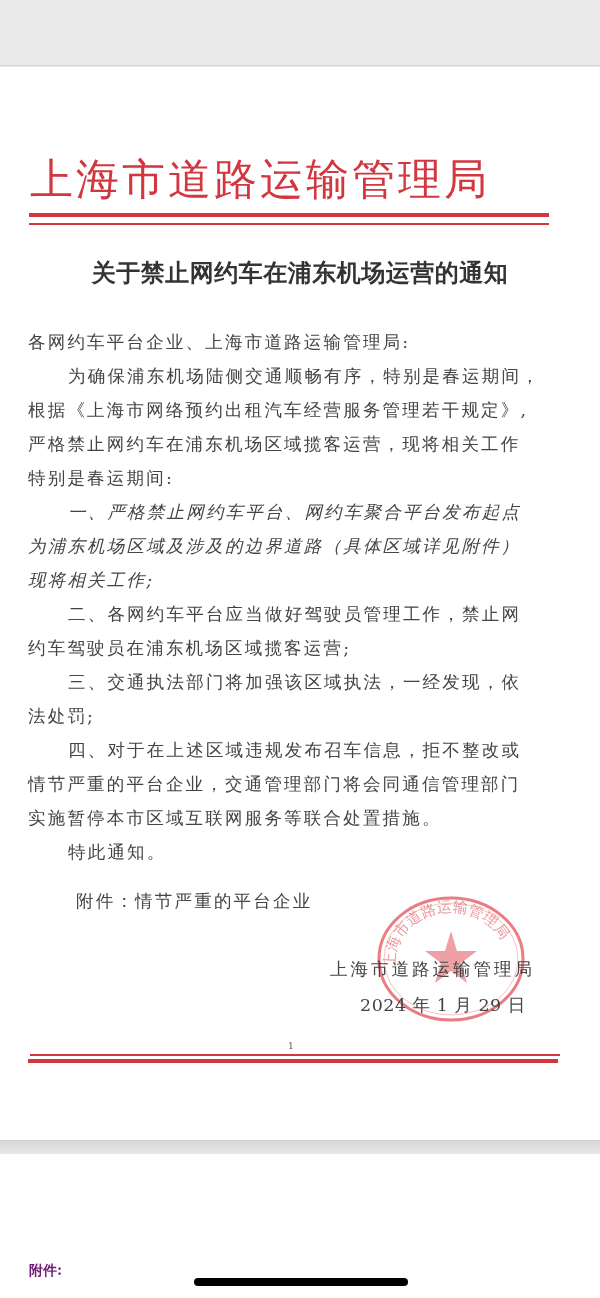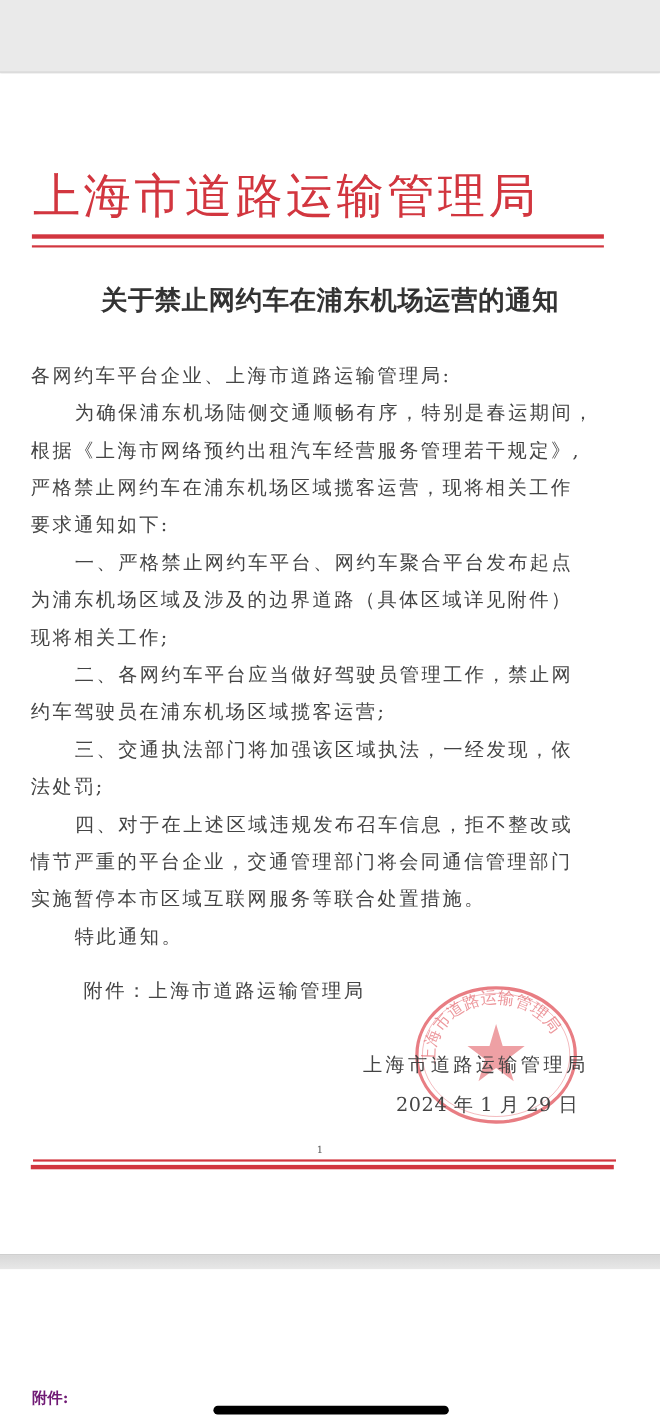--- a/index.html
+++ b/index.html
@@ -53,24 +53,24 @@
 <div class="doc-title">关于禁止网约车在浦东机场运营的通知</div>
 
 <div class="para" style="top:325px;">
   <span class="line">各网约车平台企业、上海市道路运输管理局:</span>
 </div>
 
 <div class="para" style="top:359px;">
   <span class="line indent">为确保浦东机场陆侧交通顺畅有序，特别是春运期间，</span>
   <span class="line">根据《上海市网络预约出租汽车经营服务管理若干规定》,</span>
   <span class="line">严格禁止网约车在浦东机场区域揽客运营，现将相关工作</span>
-  <span class="line">要求通知如下:</span>
+  <span class="line">特别是春运期间:</span>
 </div>
 
-<div class="para" style="top:495px;">
+<div class="para" style="top:495px;font-style:italic;">
   <span class="line indent">一、严格禁止网约车平台、网约车聚合平台发布起点</span>
   <span class="line">为浦东机场区域及涉及的边界道路（具体区域详见附件）</span>
   <span class="line">现将相关工作;</span>
 </div>
 
 <div class="para" style="top:597px;">
   <span class="line indent">二、各网约车平台应当做好驾驶员管理工作，禁止网</span>
   <span class="line">约车驾驶员在浦东机场区域揽客运营;</span>
 </div>
 
@@ -83,21 +83,21 @@
   <span class="line indent">四、对于在上述区域违规发布召车信息，拒不整改或</span>
   <span class="line">情节严重的平台企业，交通管理部门将会同通信管理部门</span>
   <span class="line">实施暂停本市区域互联网服务等联合处置措施。</span>
 </div>
 
 <div class="para" style="top:835px;">
   <span class="line indent">特此通知。</span>
 </div>
 
 <div class="para" style="top:884px; left:76px; width:300px;">
-  <span class="line">附件：上海市道路运输管理局</span>
+  <span class="line">附件：情节严重的平台企业</span>
 </div>
 
 <svg class="seal" viewBox="0 0 152 128">
   <ellipse cx="76" cy="64" rx="72" ry="61" fill="none" stroke="#e0525a" stroke-width="3" opacity="0.75"></ellipse>
   <ellipse cx="76" cy="64" rx="67" ry="56" fill="none" stroke="#e0525a" stroke-width="0.8" opacity="0.45"></ellipse>
   <polygon points="76,36 82,56 102,56 86,68 92,88 76,76 60,88 66,68 50,56 70,56" fill="#e0525a" opacity="0.55"></polygon>
   <path id="sealArc" d="M 22 80 A 56 50 0 1 1 130 80" fill="none"></path>
   <text font-size="15" fill="#e0525a" opacity="0.6" font-family="DejaVu Serif, serif">
     <textPath href="#sealArc" startOffset="4%">上海市道路运输管理局</textPath>
   </text>

